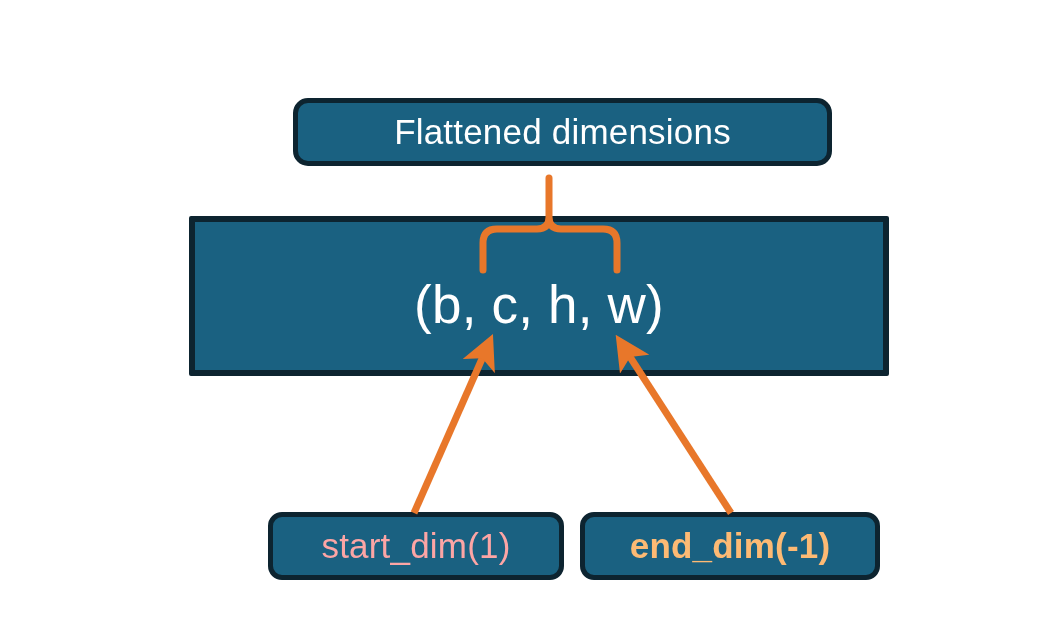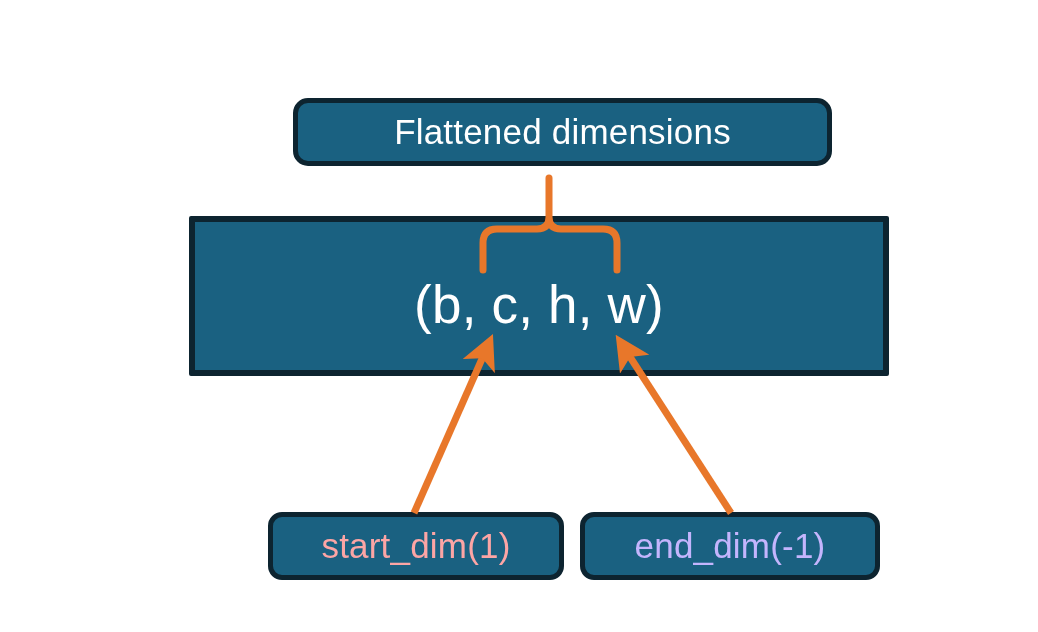--- a/index.html
+++ b/index.html
@@ -104,21 +104,21 @@
   </div>
 
   <div class="node" id="node-shape" style="background: rgb(26, 97, 129); border-color: rgb(13, 36, 48); color: rgb(255, 255, 255);">
     <span class="node-label">(b, c, h, w)</span>
   </div>
 
   <div class="node" id="node-start-dim" style="background: rgb(26, 97, 129); border-color: rgb(13, 36, 48); color: #fca5a5;">
     <span class="node-label">start_dim(1)</span>
   </div>
 
-  <div class="node" id="node-end-dim" style="background: rgb(26, 97, 129); border-color: rgb(13, 36, 48); color: #c4b5fd;">
+  <div class="node" id="node-end-dim" style="background: rgb(26, 97, 129); border-color: rgb(13, 36, 48); color: #fdba74; font-weight: bold;">
     <span class="node-label">end_dim(-1)</span>
   </div>
 
   <svg id="overlay-brace" viewBox="0 0 1038 632">
     <path id="brace-path" d="M 483 270
              L 483 243
              Q 483 229 497 229
              L 537 229
              Q 549 229 549 217
              L 549 178

